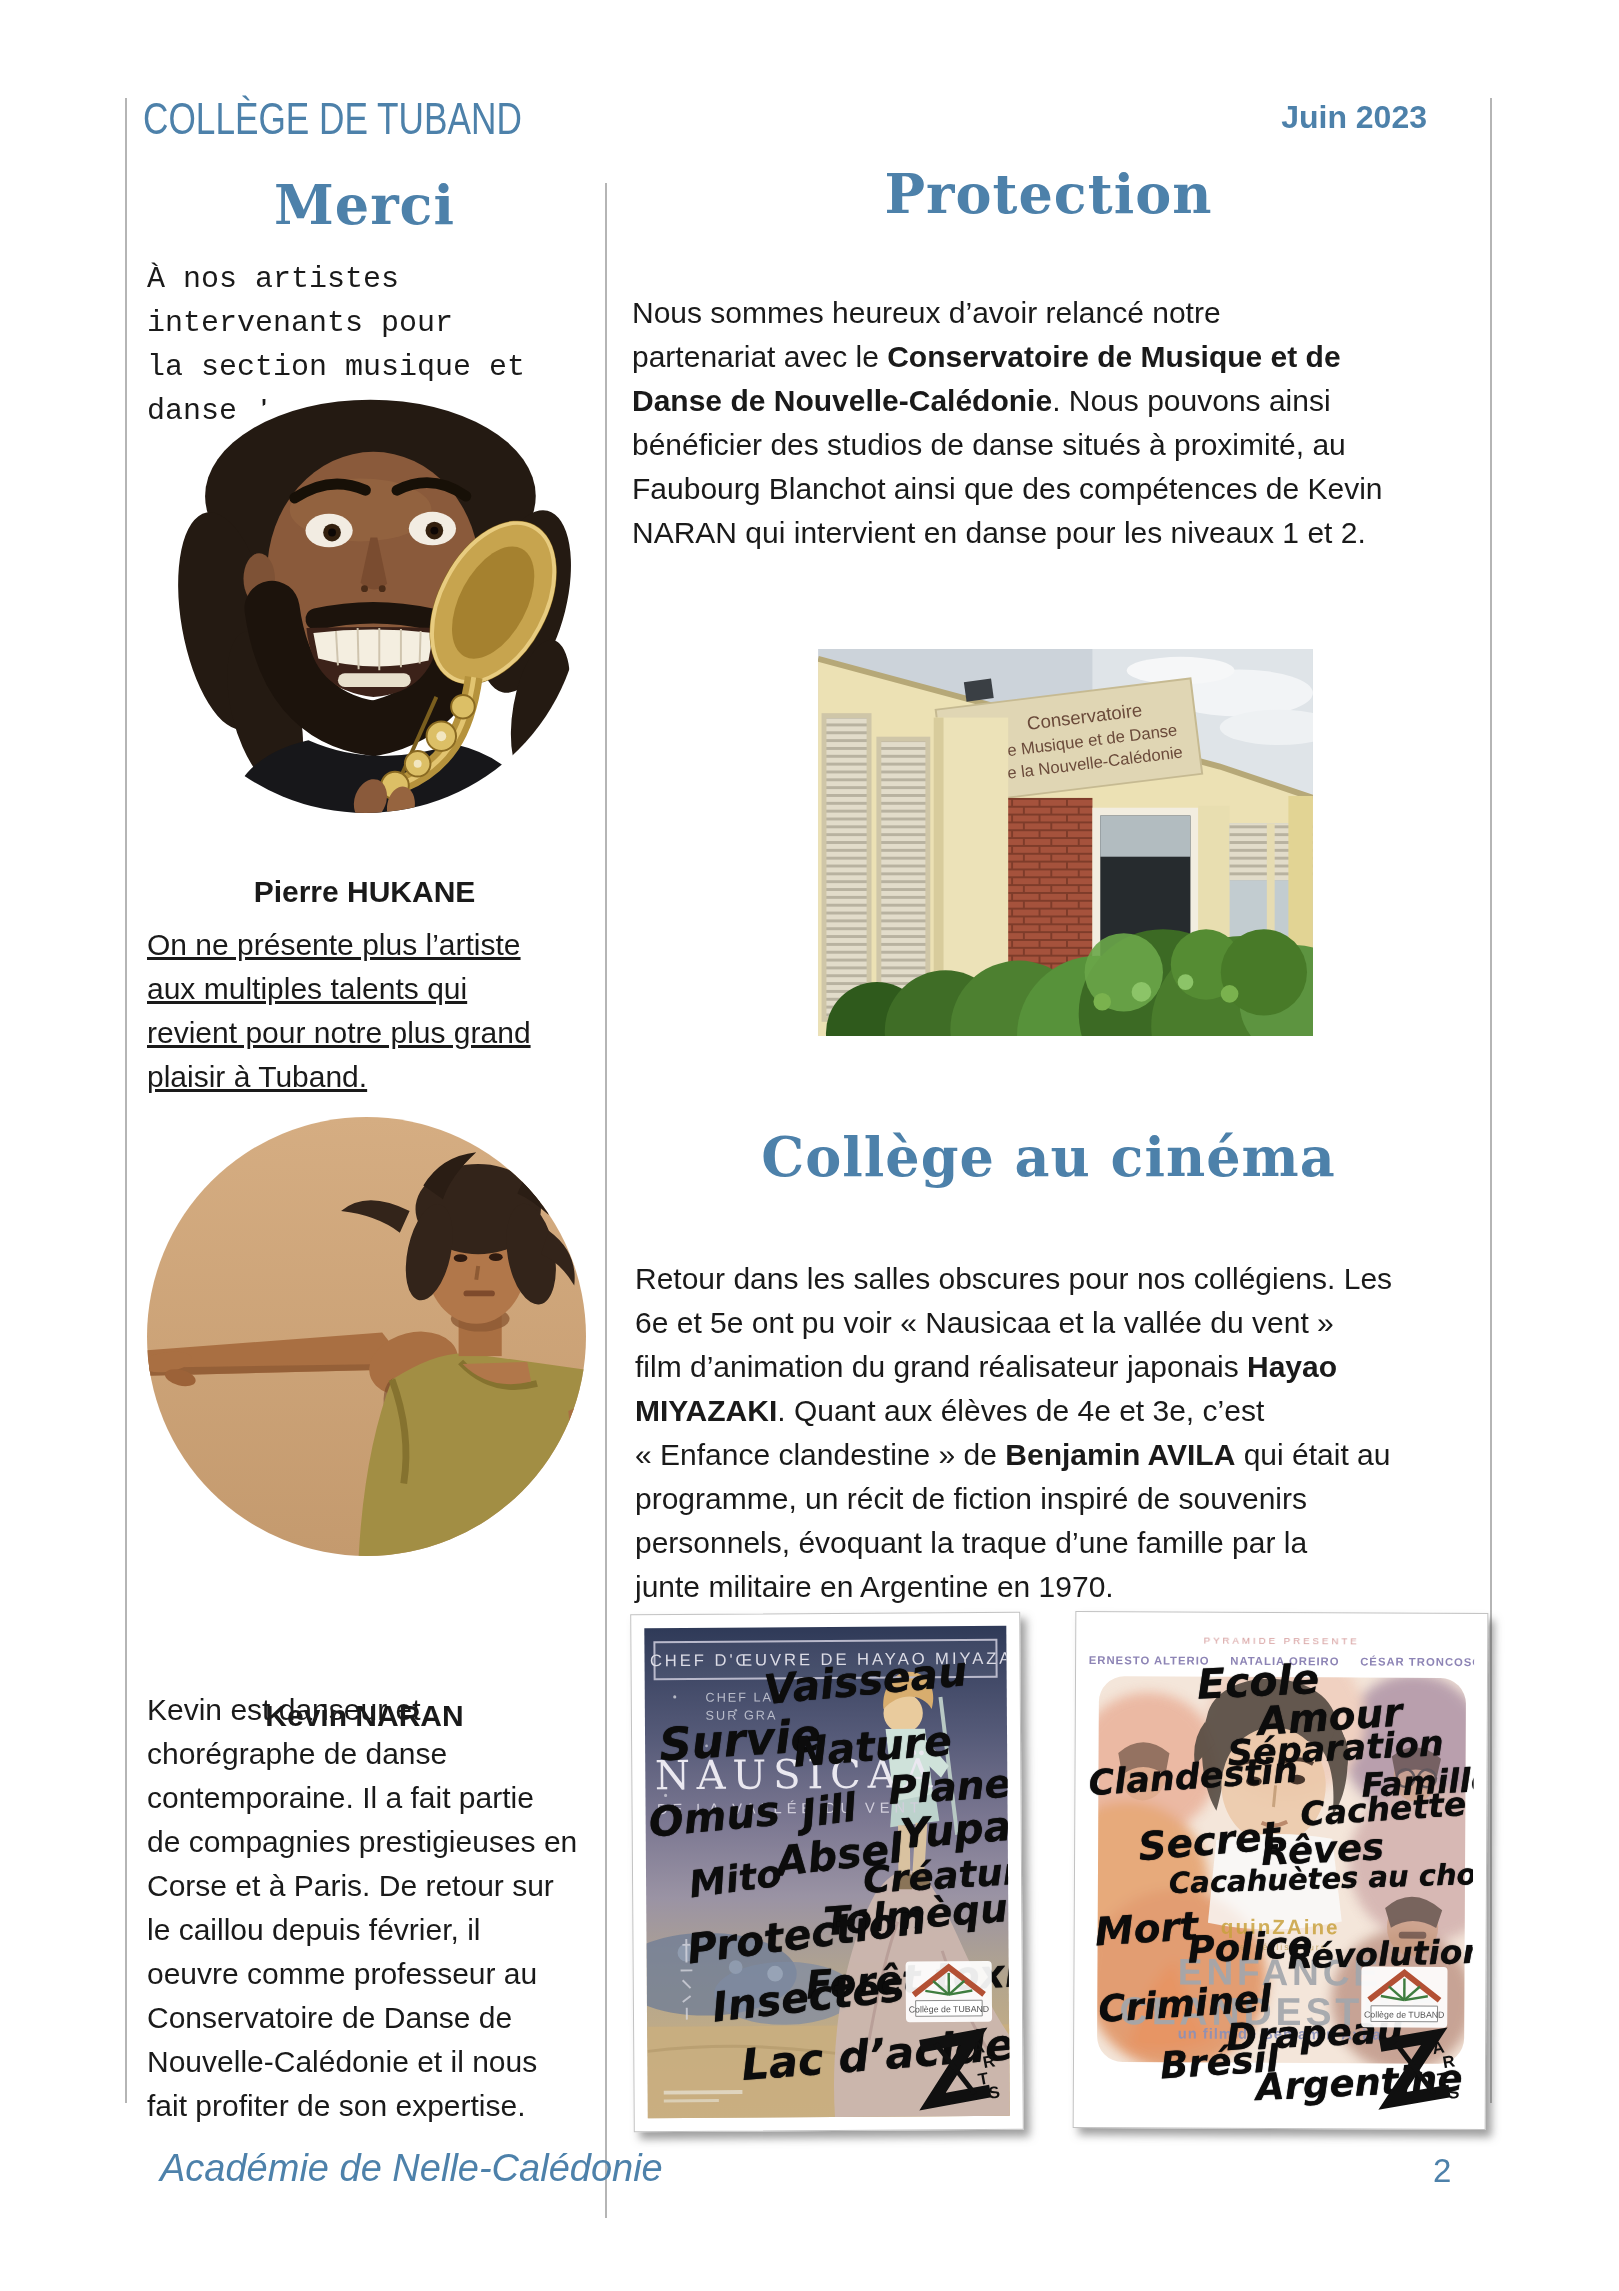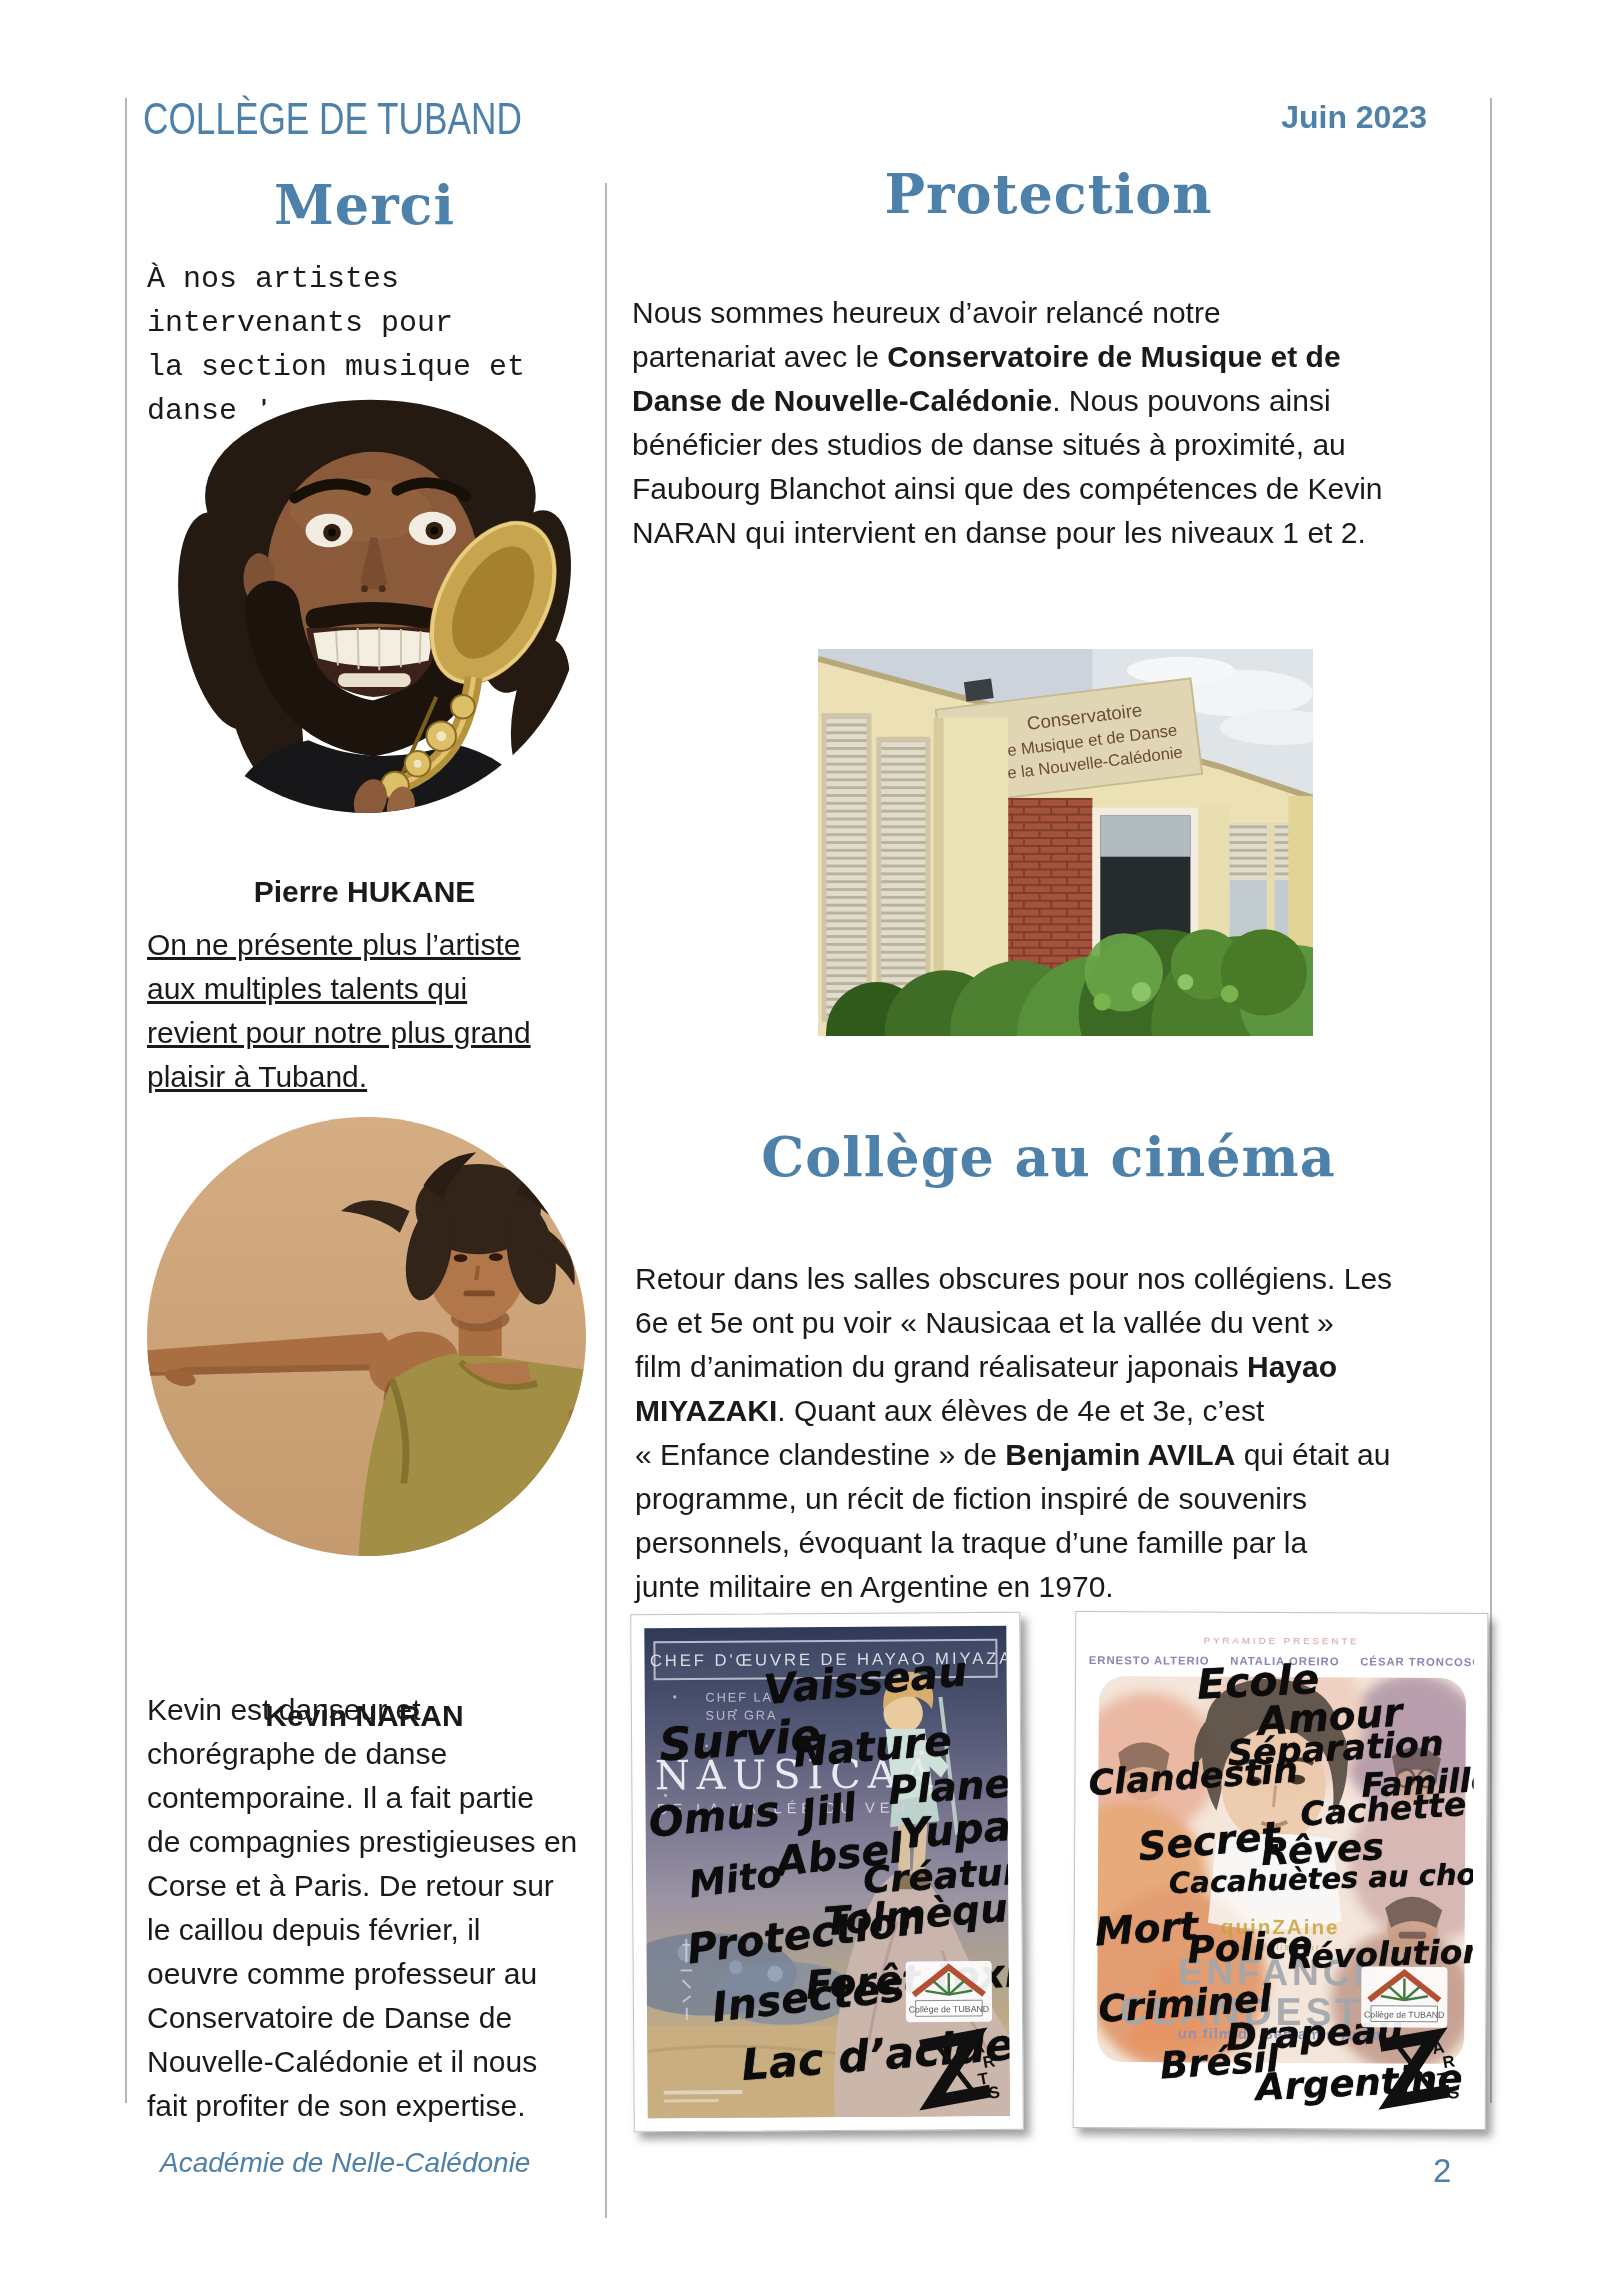--- a/index.html
+++ b/index.html
@@ -36,21 +36,21 @@
   .np-title{position:absolute;font-family:"DejaVu Serif",serif;color:#eae8f0;font-size:40px;letter-spacing:6.9px;}
   .np-subtitle{position:absolute;color:#d2cfdc;font-size:14.7px;letter-spacing:4.9px;}
   .ep-presenter{position:absolute;top:9.8px;width:100%;text-align:center;color:#d49a9a;font-size:9.8px;letter-spacing:2.9px;filter:blur(0.5px);}
   .ep-cast{position:absolute;top:29px;width:100%;text-align:center;color:#8d84b5;font-weight:bold;font-size:11.3px;letter-spacing:1px;white-space:pre;}
   .ep-festival{position:absolute;top:289px;width:100%;text-align:center;color:#c9a23e;font-weight:bold;font-size:20.6px;letter-spacing:2px;opacity:.85;}
   .ep-festival-sub{position:absolute;top:316px;width:100%;text-align:center;color:#b89a55;font-size:8.8px;letter-spacing:2px;opacity:.8;}
   .ep-title{position:absolute;width:100%;text-align:center;color:#a2a6ac;font-weight:bold;letter-spacing:3.9px;opacity:.92;}
   .ep-credit{position:absolute;top:400px;width:100%;text-align:center;color:#8a90b8;font-weight:bold;font-size:14.7px;letter-spacing:1px;opacity:.9;}
   .stamp-logo{position:absolute;width:90px;height:65px;}
   .stamp-z{position:absolute;width:94px;height:90px;transform:rotate(-10deg);}
-  .footer-academy{font-style:italic;font-size:28px;color:#4d81aa;}
+  .footer-academy{font-style:italic;font-size:38px;color:#4d81aa;}
   .page-num{font-size:33px;color:#4d81aa;}
   .header-school{
     font-size:44px;color:#4d81aa;transform:scaleX(.8);transform-origin:left center;
     white-space:nowrap;letter-spacing:0px;
   }
   .header-date{font-size:32px;font-weight:bold;color:#4d81aa;}
 </style>
 </head>
 <body>
 

